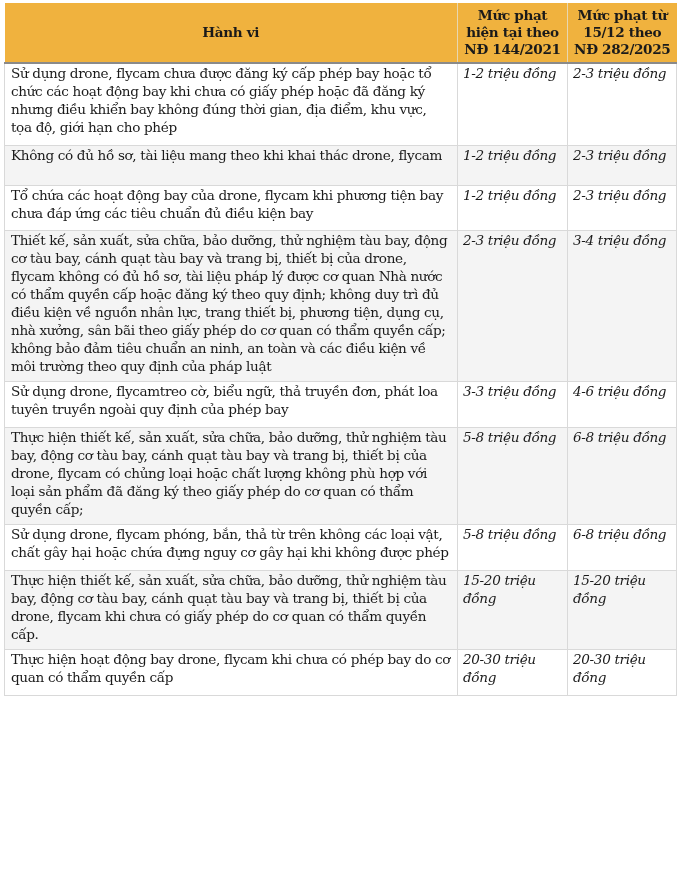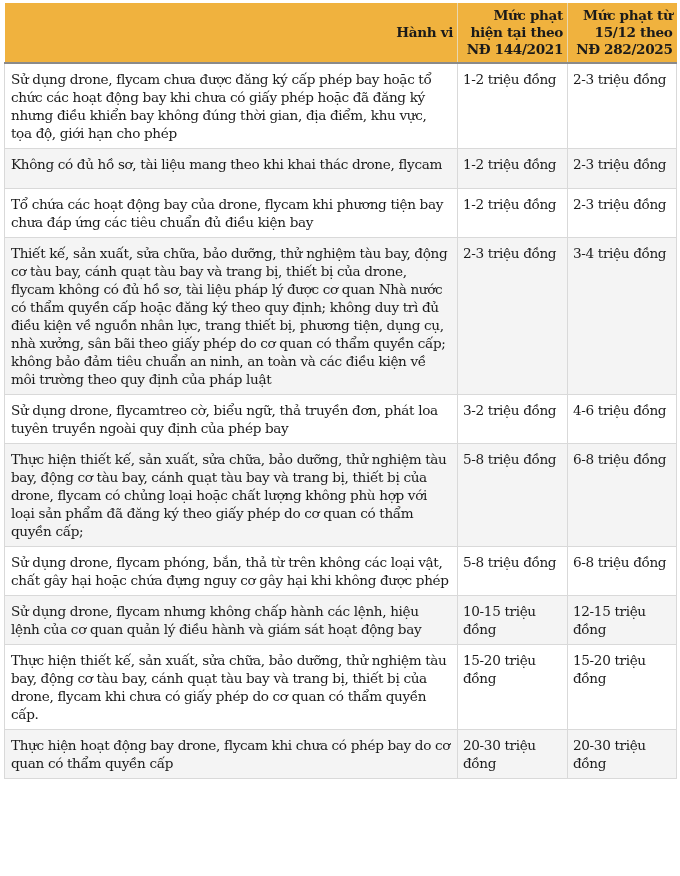--- a/index.html
+++ b/index.html
@@ -18,38 +18,38 @@
     table.fines col.c2 { width: 110px; }
     table.fines col.c3 { width: 109px; }
     thead th {
       background: #f0b23e;
       color: #1a1a1a;
       font-weight: bold;
       font-size: 13.6px;
       line-height: 17px;
       height: 60px;
       padding: 0 4px;
-      text-align: right;
+      text-align: center;
       vertical-align: middle;
       border-left: 1px solid #e8d7b0;
       border-bottom: 2px solid #8a8a8a;
       box-sizing: border-box;
     }
     thead th:first-child { border-left: none; }
     tbody td {
-      padding: 6px 6px 6px 6px;
+      padding: 0 6px 6px 6px;
       vertical-align: top;
       line-height: 18px;
       border: 1px solid #d9d9d9;
       box-sizing: border-box;
       word-wrap: break-word;
     }
     tbody tr:nth-child(odd) td { background: #ffffff; }
     tbody tr:nth-child(even) td { background: #f4f4f4; }
-    tbody td.fine { padding-left: 5px; padding-right: 3px; }
+    tbody td.fine { padding-left: 5px; padding-right: 3px; font-style: italic; }
   </style>
 </head>
 <body>
 
 <div class="wrap">
   <table class="fines">
     <colgroup>
       <col class="c1">
         <col class="c2">
         <col class="c3">
@@ -77,37 +77,32 @@
         <td class="fine">1-2 triệu đồng</td>
         <td class="fine">2-3 triệu đồng</td>
       </tr>
       <tr style="height:146px">
         <td>Thiết kế, sản xuất, sửa chữa, bảo dưỡng, thử nghiệm tàu bay, động cơ tàu bay, cánh quạt tàu bay và trang bị, thiết bị của drone, flycam không có đủ hồ sơ, tài liệu pháp lý được cơ quan Nhà nước có thẩm quyền cấp hoặc đăng ký theo quy định; không duy trì đủ điều kiện về nguồn nhân lực, trang thiết bị, phương tiện, dụng cụ, nhà xưởng, sân bãi theo giấy phép do cơ quan có thẩm quyền cấp; không bảo đảm tiêu chuẩn an ninh, an toàn và các điều kiện về môi trường theo quy định của pháp luật</td>
         <td class="fine">2-3 triệu đồng</td>
         <td class="fine">3-4 triệu đồng</td>
       </tr>
       <tr style="height:46px">
         <td>Sử dụng drone, flycamtreo cờ, biểu ngữ, thả truyền đơn, phát loa tuyên truyền ngoài quy định của phép bay</td>
-        <td class="fine">3-2 triệu đồng</td>
+        <td class="fine">3-3 triệu đồng</td>
         <td class="fine">4-6 triệu đồng</td>
       </tr>
       <tr style="height:79px">
         <td>Thực hiện thiết kế, sản xuất, sửa chữa, bảo dưỡng, thử nghiệm tàu bay, động cơ tàu bay, cánh quạt tàu bay và trang bị, thiết bị của drone, flycam có chủng loại hoặc chất lượng không phù hợp với loại sản phẩm đã đăng ký theo giấy phép do cơ quan có thẩm quyền cấp;</td>
         <td class="fine">5-8 triệu đồng</td>
         <td class="fine">6-8 triệu đồng</td>
       </tr>
       <tr style="height:46px">
         <td>Sử dụng drone, flycam phóng, bắn, thả từ trên không các loại vật, chất gây hại hoặc chứa đựng nguy cơ gây hại khi không được phép</td>
         <td class="fine">5-8 triệu đồng</td>
         <td class="fine">6-8 triệu đồng</td>
-      </tr>
-      <tr style="height:45px">
-        <td>Sử dụng drone, flycam nhưng không chấp hành các lệnh, hiệu lệnh của cơ quan quản lý điều hành và giám sát hoạt động bay</td>
-        <td class="fine">10-15 triệu đồng</td>
-        <td class="fine">12-15 triệu đồng</td>
       </tr>
       <tr style="height:62px">
         <td>Thực hiện thiết kế, sản xuất, sửa chữa, bảo dưỡng, thử nghiệm tàu bay, động cơ tàu bay, cánh quạt tàu bay và trang bị, thiết bị của drone, flycam khi chưa có giấy phép do cơ quan có thẩm quyền cấp.</td>
         <td class="fine">15-20 triệu đồng</td>
         <td class="fine">15-20 triệu đồng</td>
       </tr>
       <tr style="height:46px">
         <td>Thực hiện hoạt động bay drone, flycam khi chưa có phép bay do cơ quan có thẩm quyền cấp</td>
         <td class="fine">20-30 triệu đồng</td>
         <td class="fine">20-30 triệu đồng</td>

